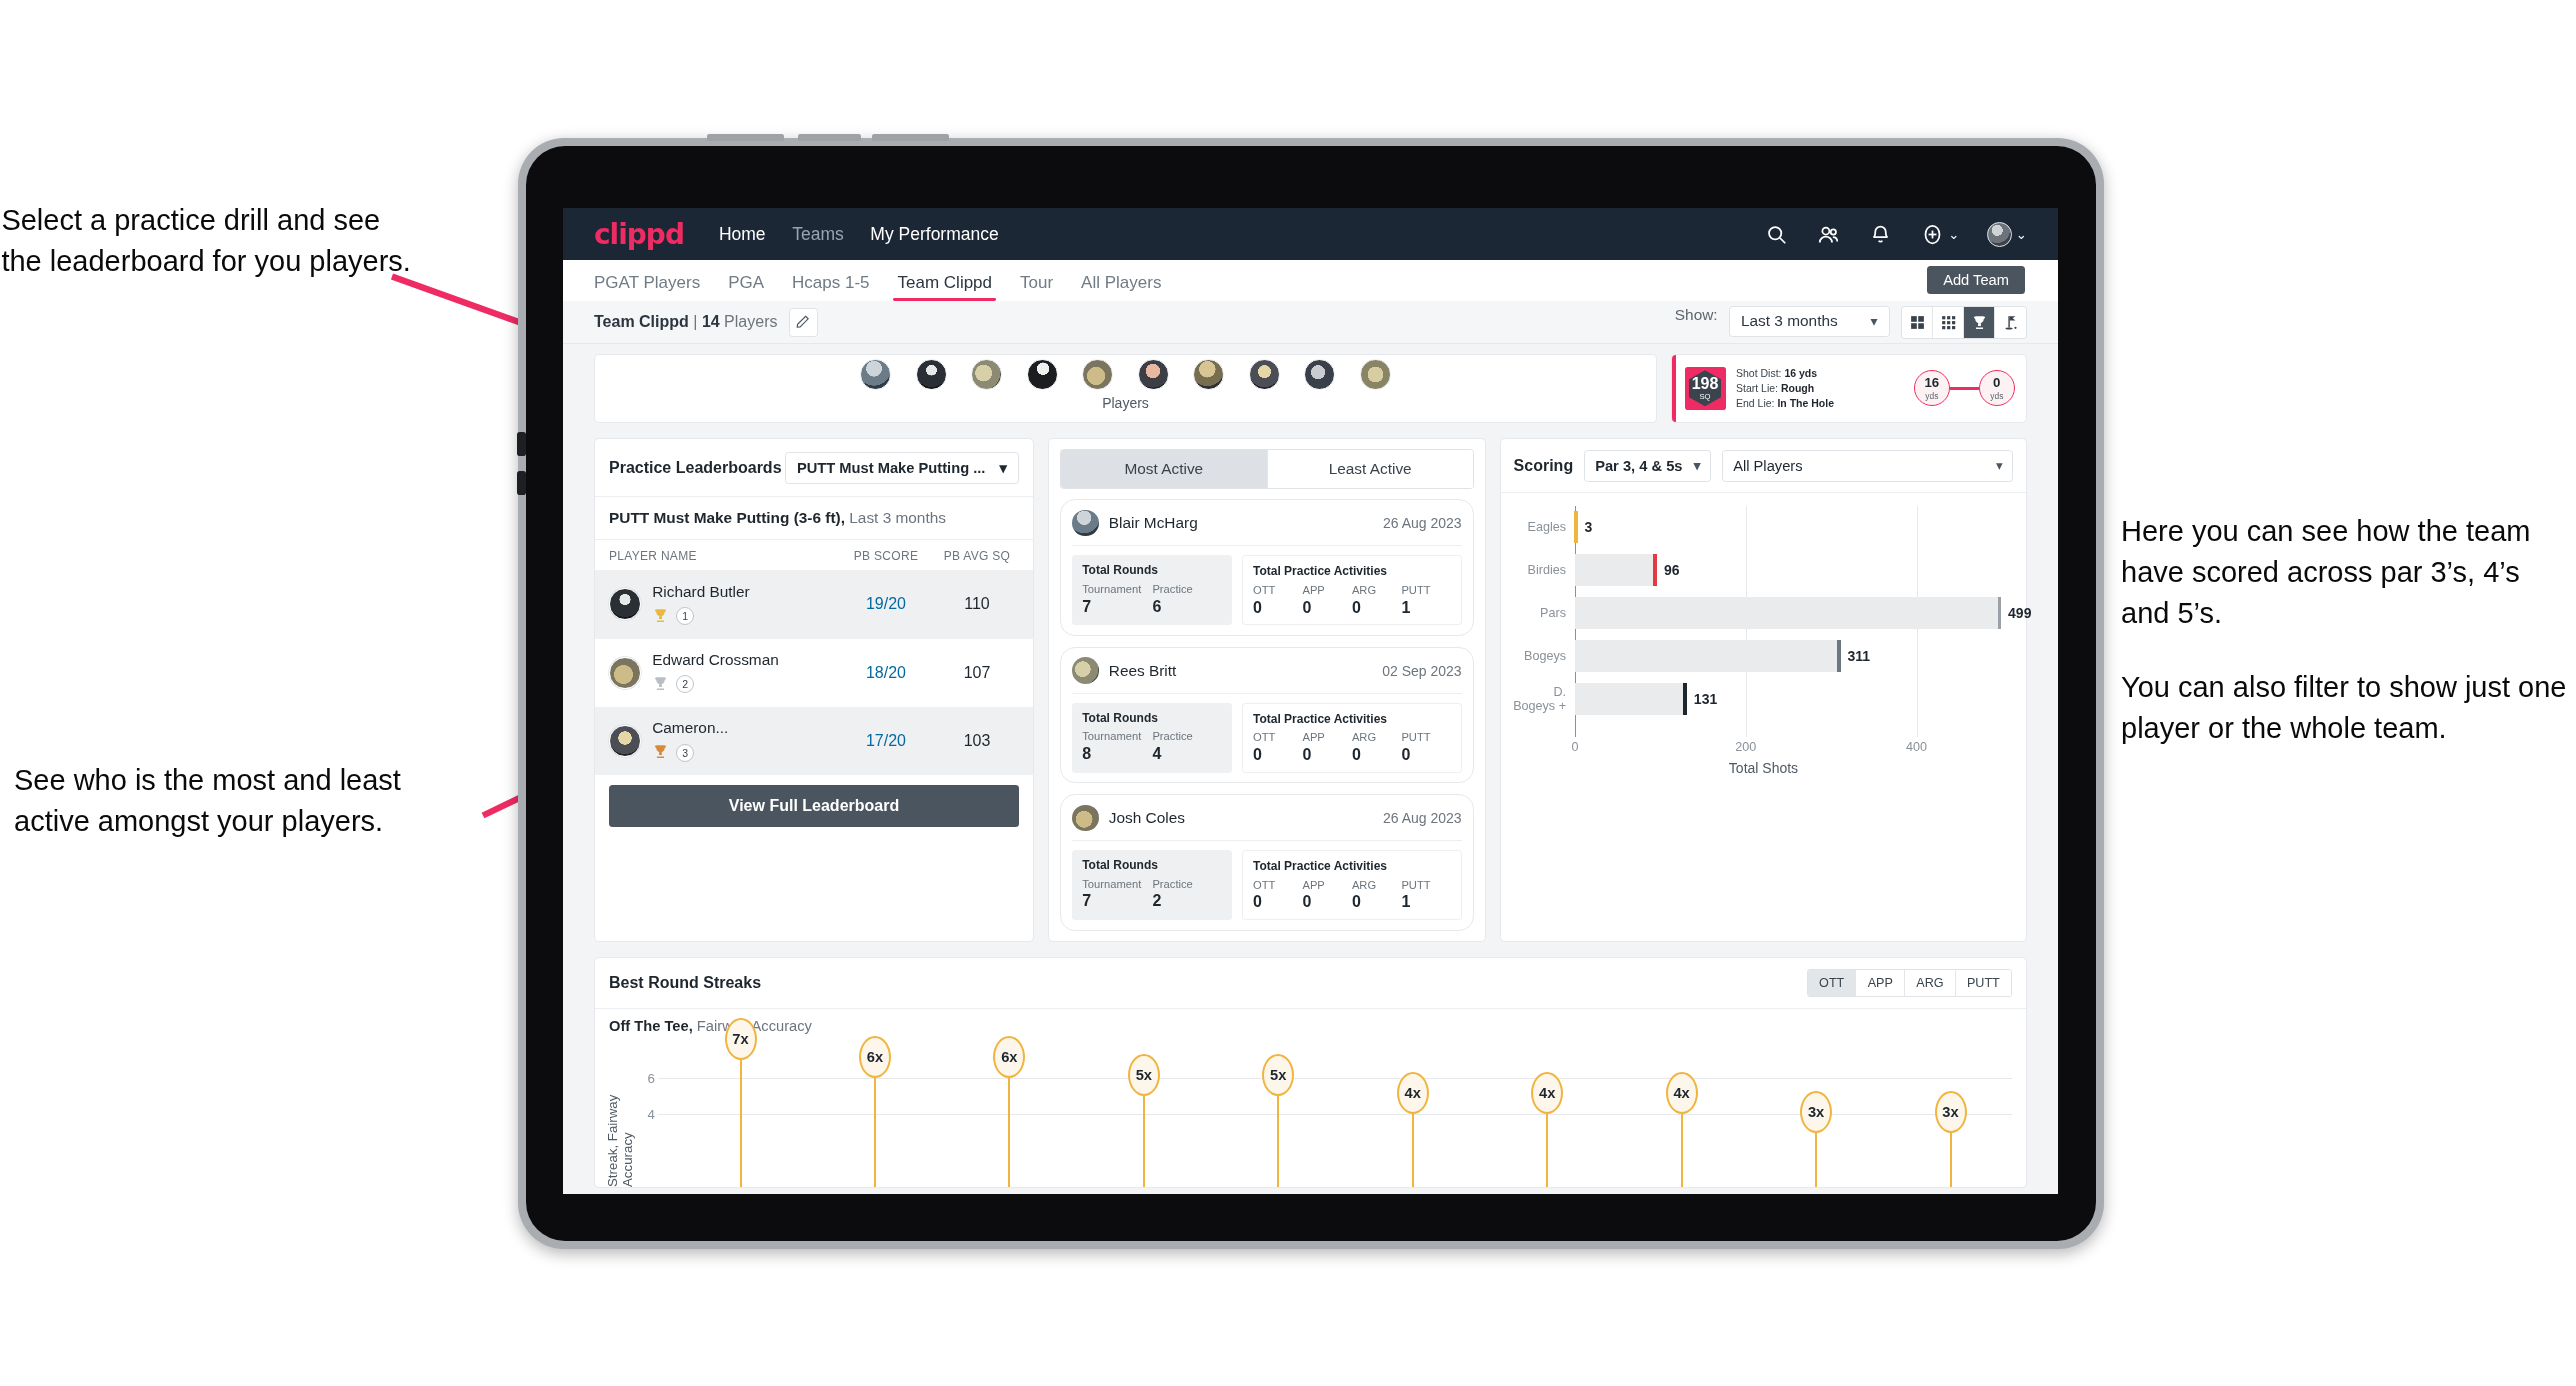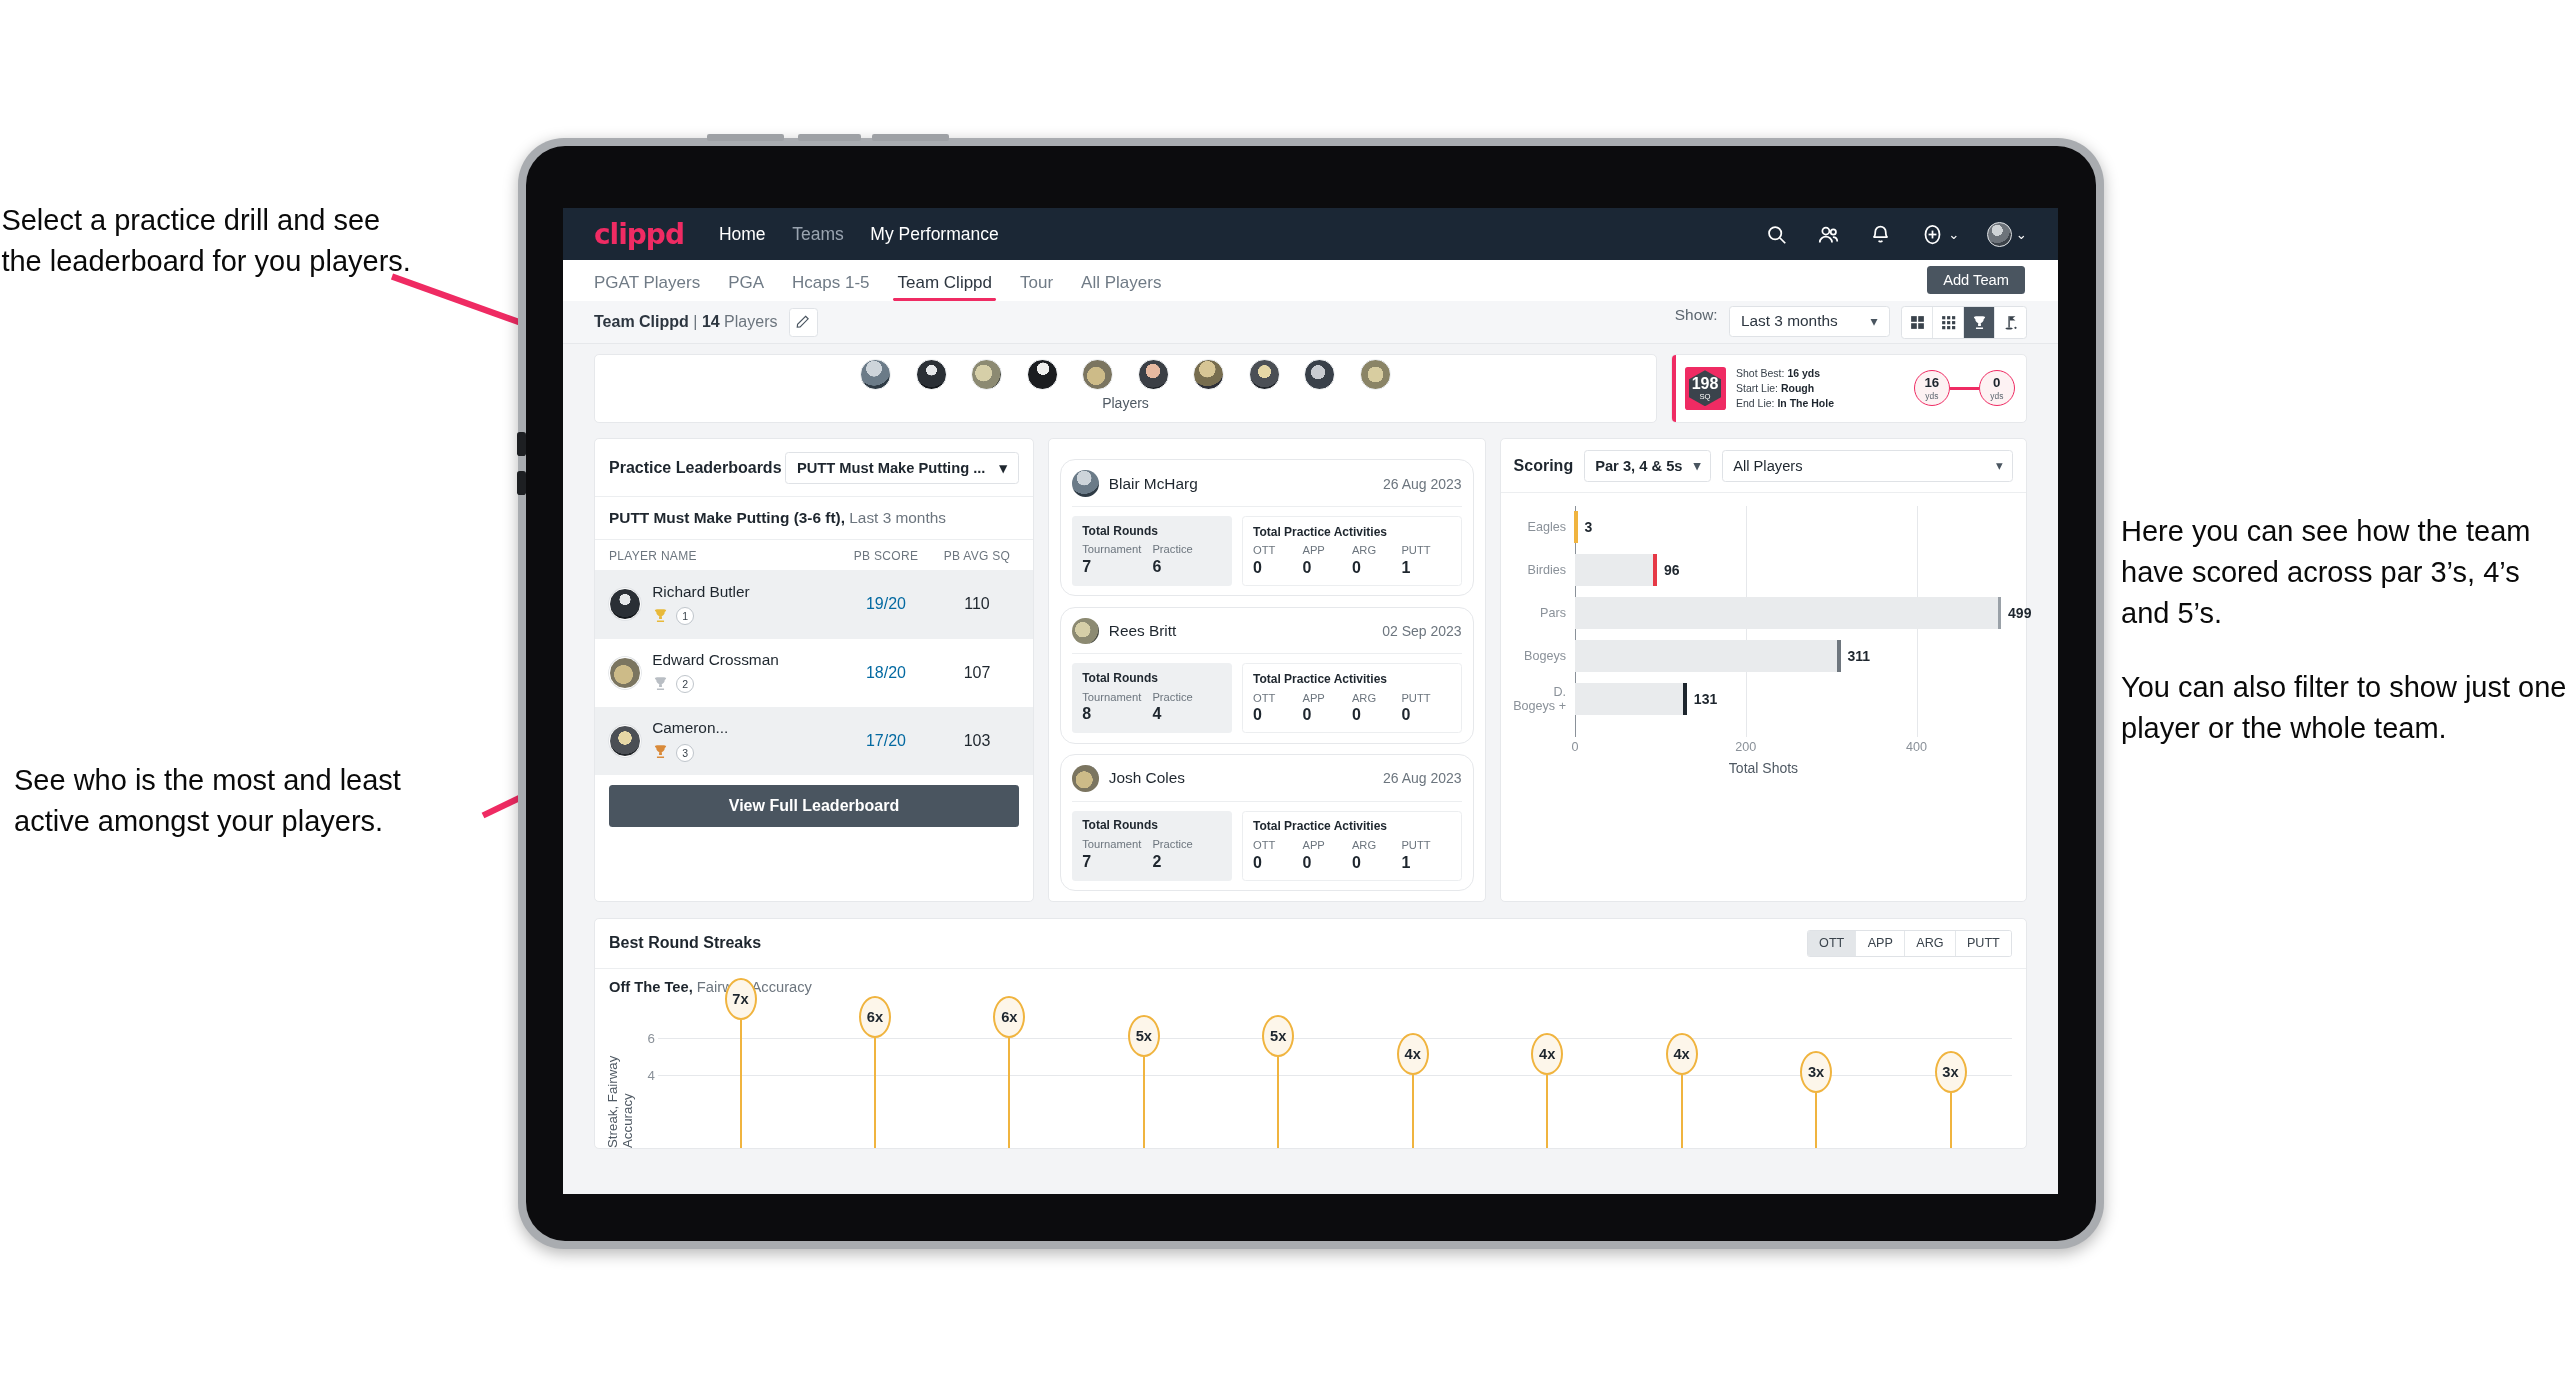--- a/index.html
+++ b/index.html
@@ -449,21 +449,21 @@
 
       <div class="card" id="shot-card">
         <div class="shot-accent"></div>
         <div class="shot-badge">
           <div class="hexn">
             <span class="n">198</span>
             <span class="sq">SQ</span>
           </div>
         </div>
         <div class="shot-txt">
-          <div><span>Shot Best: </span><b>16 yds</b></div>
+          <div><span>Shot Dist: </span><b>16 yds</b></div>
           <div><span>Start Lie: </span><b>Rough</b></div>
           <div><span>End Lie: </span><b>In The Hole</b></div>
         </div>
         <div class="shot-dist">
           <div class="dcirc">
             <span class="v">16</span>
             <span class="u">yds</span>
           </div>
           <div class="dline"></div>
           <div class="dcirc">
@@ -533,20 +533,24 @@
                 </div>
               </div>
               <div class="lb-val">17/20</div>
               <div class="lb-val2">103</div>
             </div>
           </div>
         <div class="lb-btn">View Full Leaderboard</div>
       </div>
 
       <div class="card" id="activity-card">
+        <div class="seg">
+          <div class="on">Most Active</div>
+          <div>Least Active</div>
+        </div>
         <div id="act-list">
             <div class="actcard">
               <div class="act-top">
                 <div class="act-av" style="background:radial-gradient(circle at 45% 30%, #cdd4da 0 30%, #6b7b88 31% 65%, #2f3b45 66%)"></div>
                 <div class="act-nm">Blair McHarg</div>
                 <div class="act-dt">26 Aug 2023</div>
               </div>
               <div class="act-stats">
                 <div class="st-rounds">
                   <div class="st-h">Total Rounds</div>

